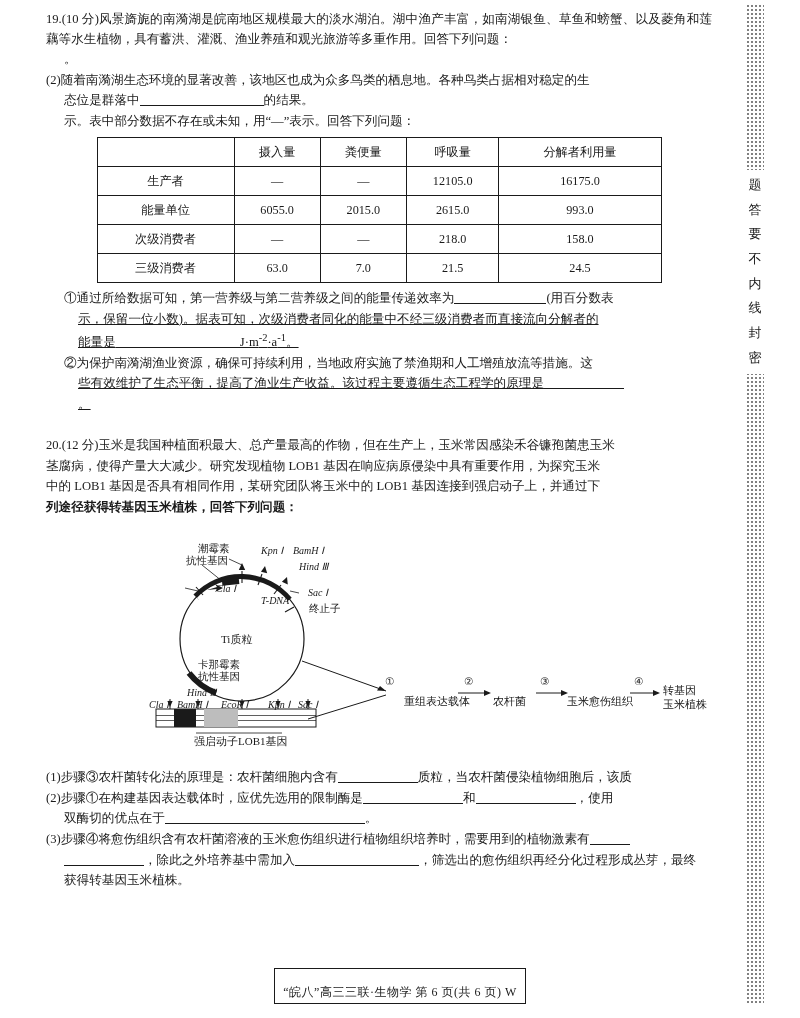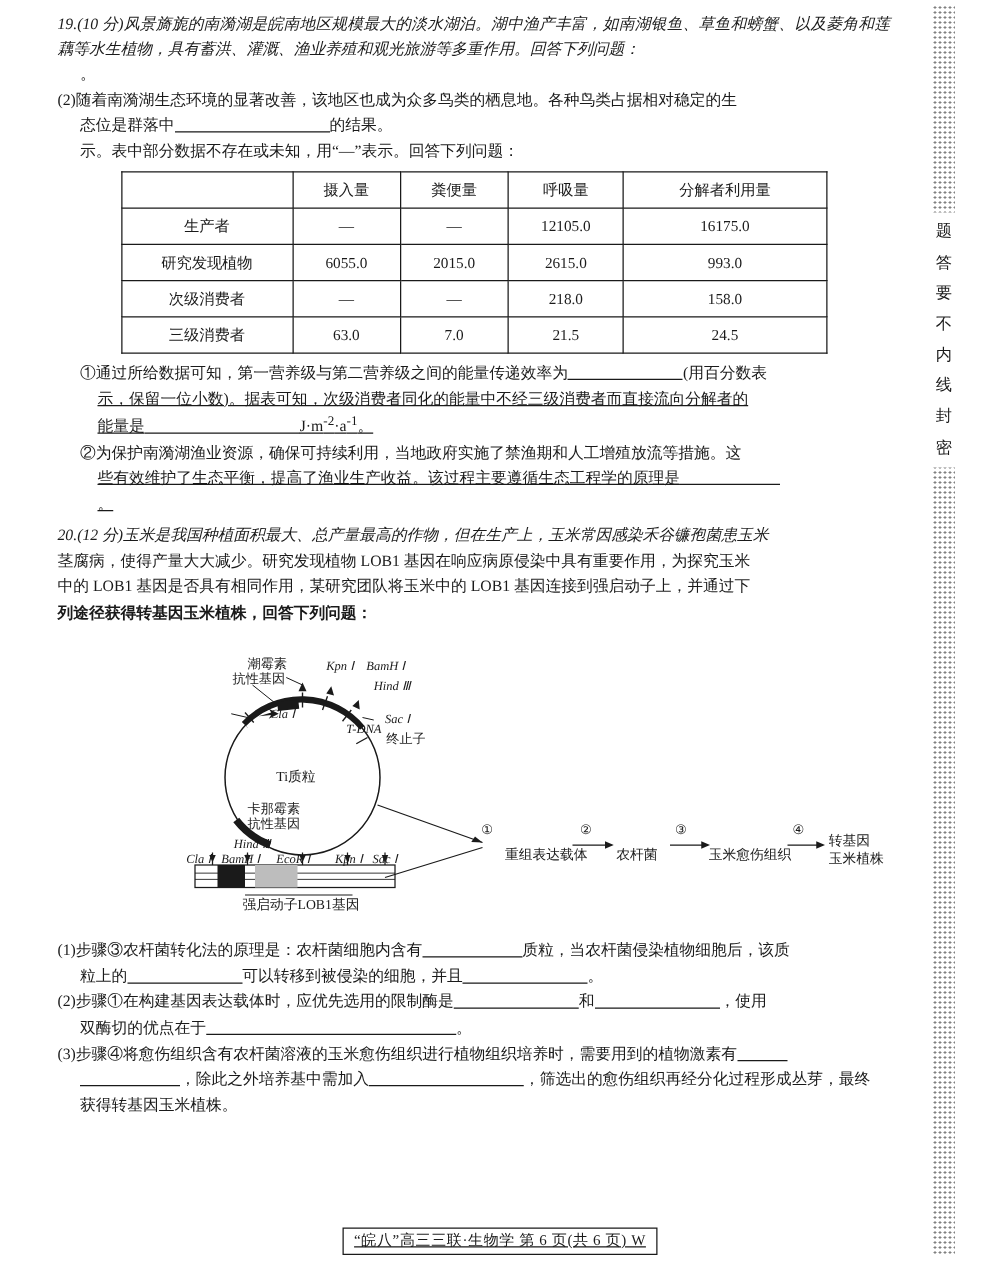--- a/index.html
+++ b/index.html
@@ -27,21 +27,20 @@
     width: 666px;
     font-size: 12.6px;
     line-height: 1.55;
   }
   .q-block { margin-bottom: 2px; }
   .q-head {
     text-indent: 0;
     margin: 0 0 1px 0;
     text-align: justify;
     text-justify: inter-ideograph;
-    font-style: italic;
   }
   .q-head .qno { font-family: "Liberation Serif", serif; }
   .sub {
     margin: 0 0 1px 0;
     padding-left: 18px;
     text-indent: -18px;
     text-align: justify;
     text-justify: inter-ideograph;
   }
   .sub2 {
@@ -99,23 +98,22 @@
     left: 0;
     bottom: 14px;
     width: 800px;
     text-align: center;
     font-size: 12px;
     font-family: "Liberation Serif", serif;
   }
   .footer .box {
     display: inline-block;
     border: 1.4px solid #1a1a1a;
-    padding: 1px 8px 2px 8px;
+    padding: 15px 8px 2px 8px;
     letter-spacing: 0.5px;
-    text-decoration: underline;
   }
 
   
   .rightbar {
     position: absolute;
     right: 22px;
     top: 0;
     width: 46px;
     height: 1018px;
   }
@@ -183,21 +181,21 @@
         </thead>
         <tbody>
           <tr>
             <td>生产者</td>
             <td>—</td>
             <td>—</td>
             <td>12105.0</td>
             <td>16175.0</td>
           </tr>
           <tr>
-            <td>研究发现植物</td>
+            <td>能量单位</td>
             <td>6055.0</td>
             <td>2015.0</td>
             <td>2615.0</td>
             <td>993.0</td>
           </tr>
           <tr>
             <td>次级消费者</td>
             <td>—</td>
             <td>—</td>
             <td>218.0</td>
@@ -227,21 +225,21 @@
         <span>②为保护南漪湖渔业资源，确保可持续利用，当地政府实施了禁渔期和人工增殖放流等措施。这</span>
       </div>
       <div class="indent2">
         <span>些有效维护了生态平衡，提高了渔业生产收益。该过程主要遵循生态工程学的原理是</span><span class="u u80"></span>
       </div>
       <div class="indent2">
         <span>。</span>
       </div>
     </div>
 
-    <div class="q-block" style="margin-top:6px;">
+    <div class="q-block" style="margin-top:22px;">
       <div class="q-head">
         <span class="qno">20.</span><span>(12 分)</span><span>玉米是我国种植面积最大、总产量最高的作物，但在生产上，玉米常因感染禾谷镰孢菌患玉米</span>
       </div>
       <div class="indent1" style="padding-left:0;">
         <span>茎腐病，使得产量大大减少。研究发现植物 LOB1 基因在响应病原侵染中具有重要作用，为探究玉米</span>
       </div>
       <div class="indent1" style="padding-left:0;">
         <span>中的 LOB1 基因是否具有相同作用，某研究团队将玉米中的 LOB1 基因连接到强启动子上，并通过下</span>
       </div>
       <div class="indent1" style="padding-left:0;font-weight:bold;">
@@ -311,21 +309,21 @@
         </svg>
 
         
         <span class="lbl cn" style="left:152px; top:22px;">潮霉素</span>
         <span class="lbl cn" style="left:140px; top:34px;">抗性基因</span>
         <span class="lbl it" style="left:215px; top:24px;">Kpn Ⅰ</span>
         <span class="lbl it" style="left:247px; top:24px;">BamH Ⅰ</span>
         <span class="lbl it" style="left:253px; top:40px;">Hind Ⅲ</span>
         <span class="lbl it" style="left:170px; top:62px;">Cla Ⅰ</span>
         <span class="lbl it" style="left:262px; top:66px;">Sac Ⅰ</span>
-        <span class="lbl it" style="left:231px; top:74px;text-align:center;">T-DNA</span>
+        <span class="lbl it" style="left:215px; top:74px;text-align:center;">T-DNA</span>
         <span class="lbl cn" style="left:263px; top:82px;">终止子</span>
         <span class="lbl cn" style="left:175px; top:112px; font-size:11px;">Ti质粒</span>
         <span class="lbl cn" style="left:152px; top:138px;">卡那霉素</span>
         <span class="lbl cn" style="left:152px; top:150px;">抗性基因</span>
 
         <span class="lbl cn" style="left:339px; top:155px;">①</span>
         <span class="lbl cn" style="left:358px; top:174px; font-size:11px;">重组表达载体</span>
         <span class="lbl cn" style="left:418px; top:155px;">②</span>
         <span class="lbl cn" style="left:447px; top:174px; font-size:11px;">农杆菌</span>
         <span class="lbl cn" style="left:494px; top:155px;">③</span>
@@ -338,23 +336,20 @@
         <span class="lbl it" style="left:103px; top:178px;">Cla Ⅰ</span>
         <span class="lbl it" style="left:131px; top:178px;">BamH Ⅰ</span>
         <span class="lbl it" style="left:175px; top:178px;">EcoR Ⅰ</span>
         <span class="lbl it" style="left:222px; top:178px;">Kpn Ⅰ</span>
         <span class="lbl it" style="left:252px; top:178px;">Sac Ⅰ</span>
         <span class="lbl cn" style="left:148px; top:214px; font-size:11px;">强启动子LOB1基因</span>
       </div>
 
       <div class="sub">
         <span>(1)步骤③农杆菌转化法的原理是：农杆菌细胞内含有</span><span class="u u80"></span><span>质粒，当农杆菌侵染植物细胞后，该质</span>
-      </div>
-      <div class="indent1">
-        <span>粒上的</span><span class="u u90"></span><span>可以转移到被侵染的细胞，并且</span><span class="u u100"></span><span>。</span>
       </div>
 
       <div class="sub">
         <span>(2)步骤①在构建基因表达载体时，应优先选用的限制酶是</span><span class="u u100"></span><span>和</span><span class="u u100"></span><span>，使用</span>
       </div>
       <div class="indent1">
         <span>双酶切的优点在于</span><span class="u u200"></span><span>。</span>
       </div>
 
       <div class="sub">

